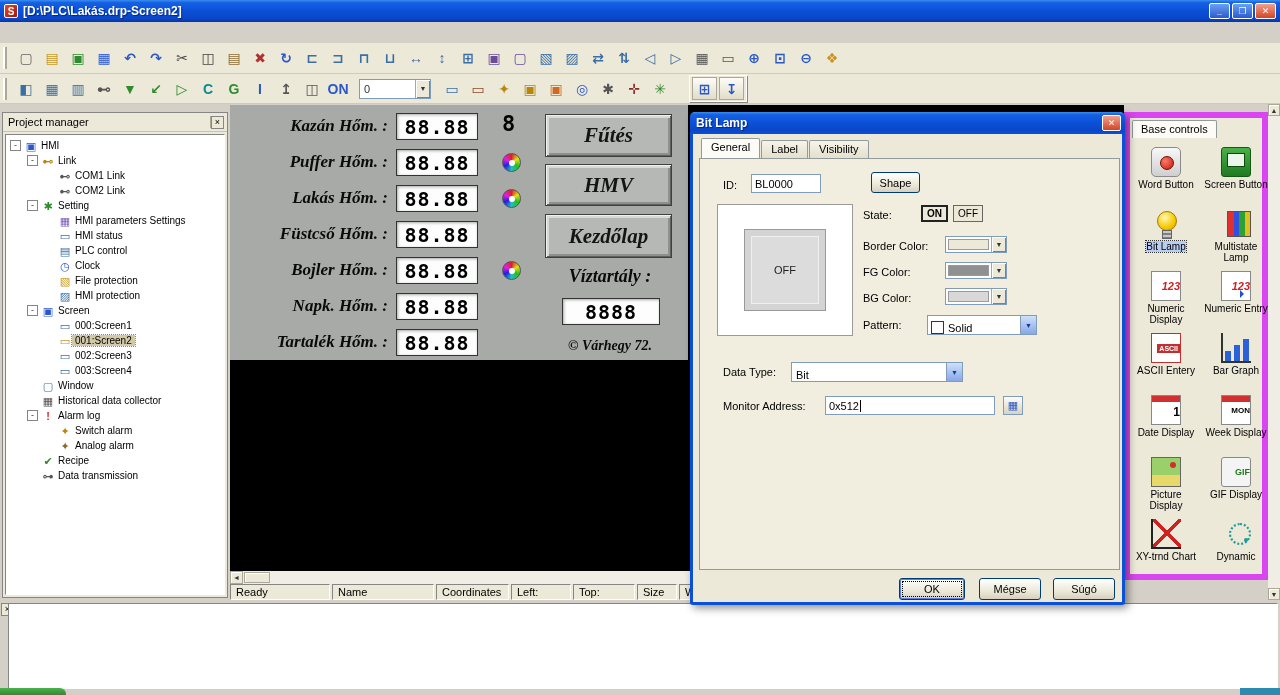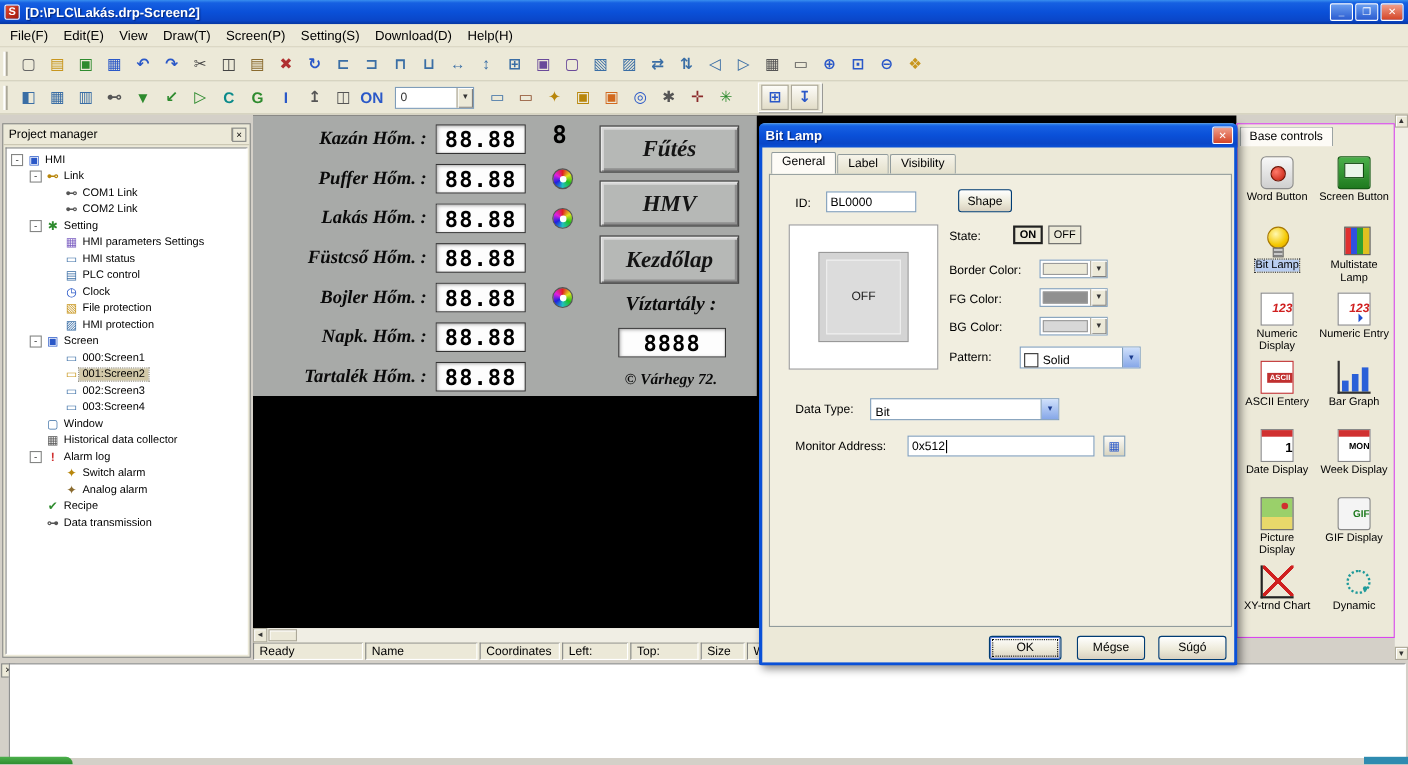--- a/index.html
+++ b/index.html
@@ -77,21 +77,21 @@
     border:1px solid;border-color:#848584 #fff #fff #848584;padding-top:3px}
   .trow{height:15px;display:flex;align-items:center;white-space:nowrap}
   .exp{width:11px;height:11px;min-width:11px;border:1px solid #848584;background:#fff;font-size:9px;line-height:8px;
     text-align:center;color:#333;margin-right:3px}
   .exp.blank{border:none;background:transparent}
   .tico{width:14px;min-width:14px;text-align:center;font-size:11px;font-weight:bold;line-height:14px}
   .tlbl{font-size:10px;padding:0 3px}
   .trow.sel .tlbl{background:#d2c9a8;outline:1px dotted #8a8575}
 
   
-  .bc{position:absolute;left:1124px;top:112px;width:144px;height:468px;background:#ece9d8;border:1px solid #d946ef;z-index:5}
+  .bc{position:absolute;left:1124px;top:112px;width:144px;height:468px;background:#ece9d8;border:6px solid #d946ef;z-index:5}
   .bc-head{position:absolute;left:2px;top:2px;padding:2px 8px 3px;border:1px solid #919b9c;border-bottom:none;
     background:#fdfbf6;font-size:11px;border-radius:2px 2px 0 0}
   .bc-grid{position:absolute;left:1px;top:26px;width:140px;display:grid;grid-template-columns:1fr 1fr}
   .bc-item{height:62px;display:flex;flex-direction:column;align-items:center;padding-top:3px}
   .bc-ico{position:relative;width:30px;height:30px;display:flex;align-items:flex-start;justify-content:flex-end}
   .bc-lbl{font-size:10px;line-height:11px;text-align:center;margin-top:2px;max-width:66px}
   .bc-lbl.sel{background:#b9cdf0;outline:1px dotted #333}
   .bc-itxt{display:block}
   .i-word-button{background:linear-gradient(#f8f8f8,#cfcfcf);border:1px solid #8a8a8a;border-radius:5px}
   .i-word-button::after{content:"";position:absolute;left:8px;top:8px;width:12px;height:12px;border-radius:50%;
@@ -179,31 +179,20 @@
   <div class="titlebar">
     <div class="logo">S</div>
     <div class="wtitle">[D:\PLC\Lakás.drp-Screen2]</div>
     <div class="wbtns">
       <div class="wbtn">_</div>
       <div class="wbtn">❐</div>
       <div class="wbtn close">✕</div>
     </div>
   </div>
 
-  <div class="menubar">
-
-  <div class="mitem">File(F)</div>
-      <div class="mitem">Edit(E)</div>
-      <div class="mitem">View</div>
-      <div class="mitem">Draw(T)</div>
-      <div class="mitem">Screen(P)</div>
-      <div class="mitem">Setting(S)</div>
-      <div class="mitem">Download(D)</div>
-      <div class="mitem">Help(H)</div>
-    </div>
 
   <div class="toolbar" id="toolbar1">
     <div class="grip"></div>
     <div class="tb-group">
 
     <div class="tbtn" style="color: rgb(102, 102, 102);">▢</div>
         <div class="tbtn" style="color: rgb(200, 150, 30);">▤</div>
         <div class="tbtn" style="color: rgb(46, 139, 46);">▣</div>
         <div class="tbtn" style="color: rgb(42, 88, 200);">▦</div>
         <div class="tbtn" style="color: rgb(42, 88, 200);">↶</div>
@@ -551,21 +540,21 @@
       <span class="wbtn close dlg-close">✕</span>
     </div>
     <div class="tabs">
       <span class="tab active">General</span>
       <span class="tab">Label</span>
       <span class="tab">Visibility</span>
     </div>
     <div class="tabpage"></div>
 
     <span class="dl" style="left:30px;top:67px">ID:</span>
-    <div class="txt" style="left:58px;top:62px;width:82px;height:19px">
+    <div class="txt" style="left:58px;top:62px;width:70px;height:19px">
         <span>BL0000</span>
       </div>
     <div class="xpbtn" style="left:178px;top:60px;width:49px;height:21px">Shape</div>
 
     <div class="prev" style="left:24px;top:92px">
       <div class="prev-inner">OFF</div>
     </div>
 
     <span class="dl" style="left:170px;top:97px">State:</span>
     <div class="stbtn pressed" style="left:228px;top:93px">ON</div>

